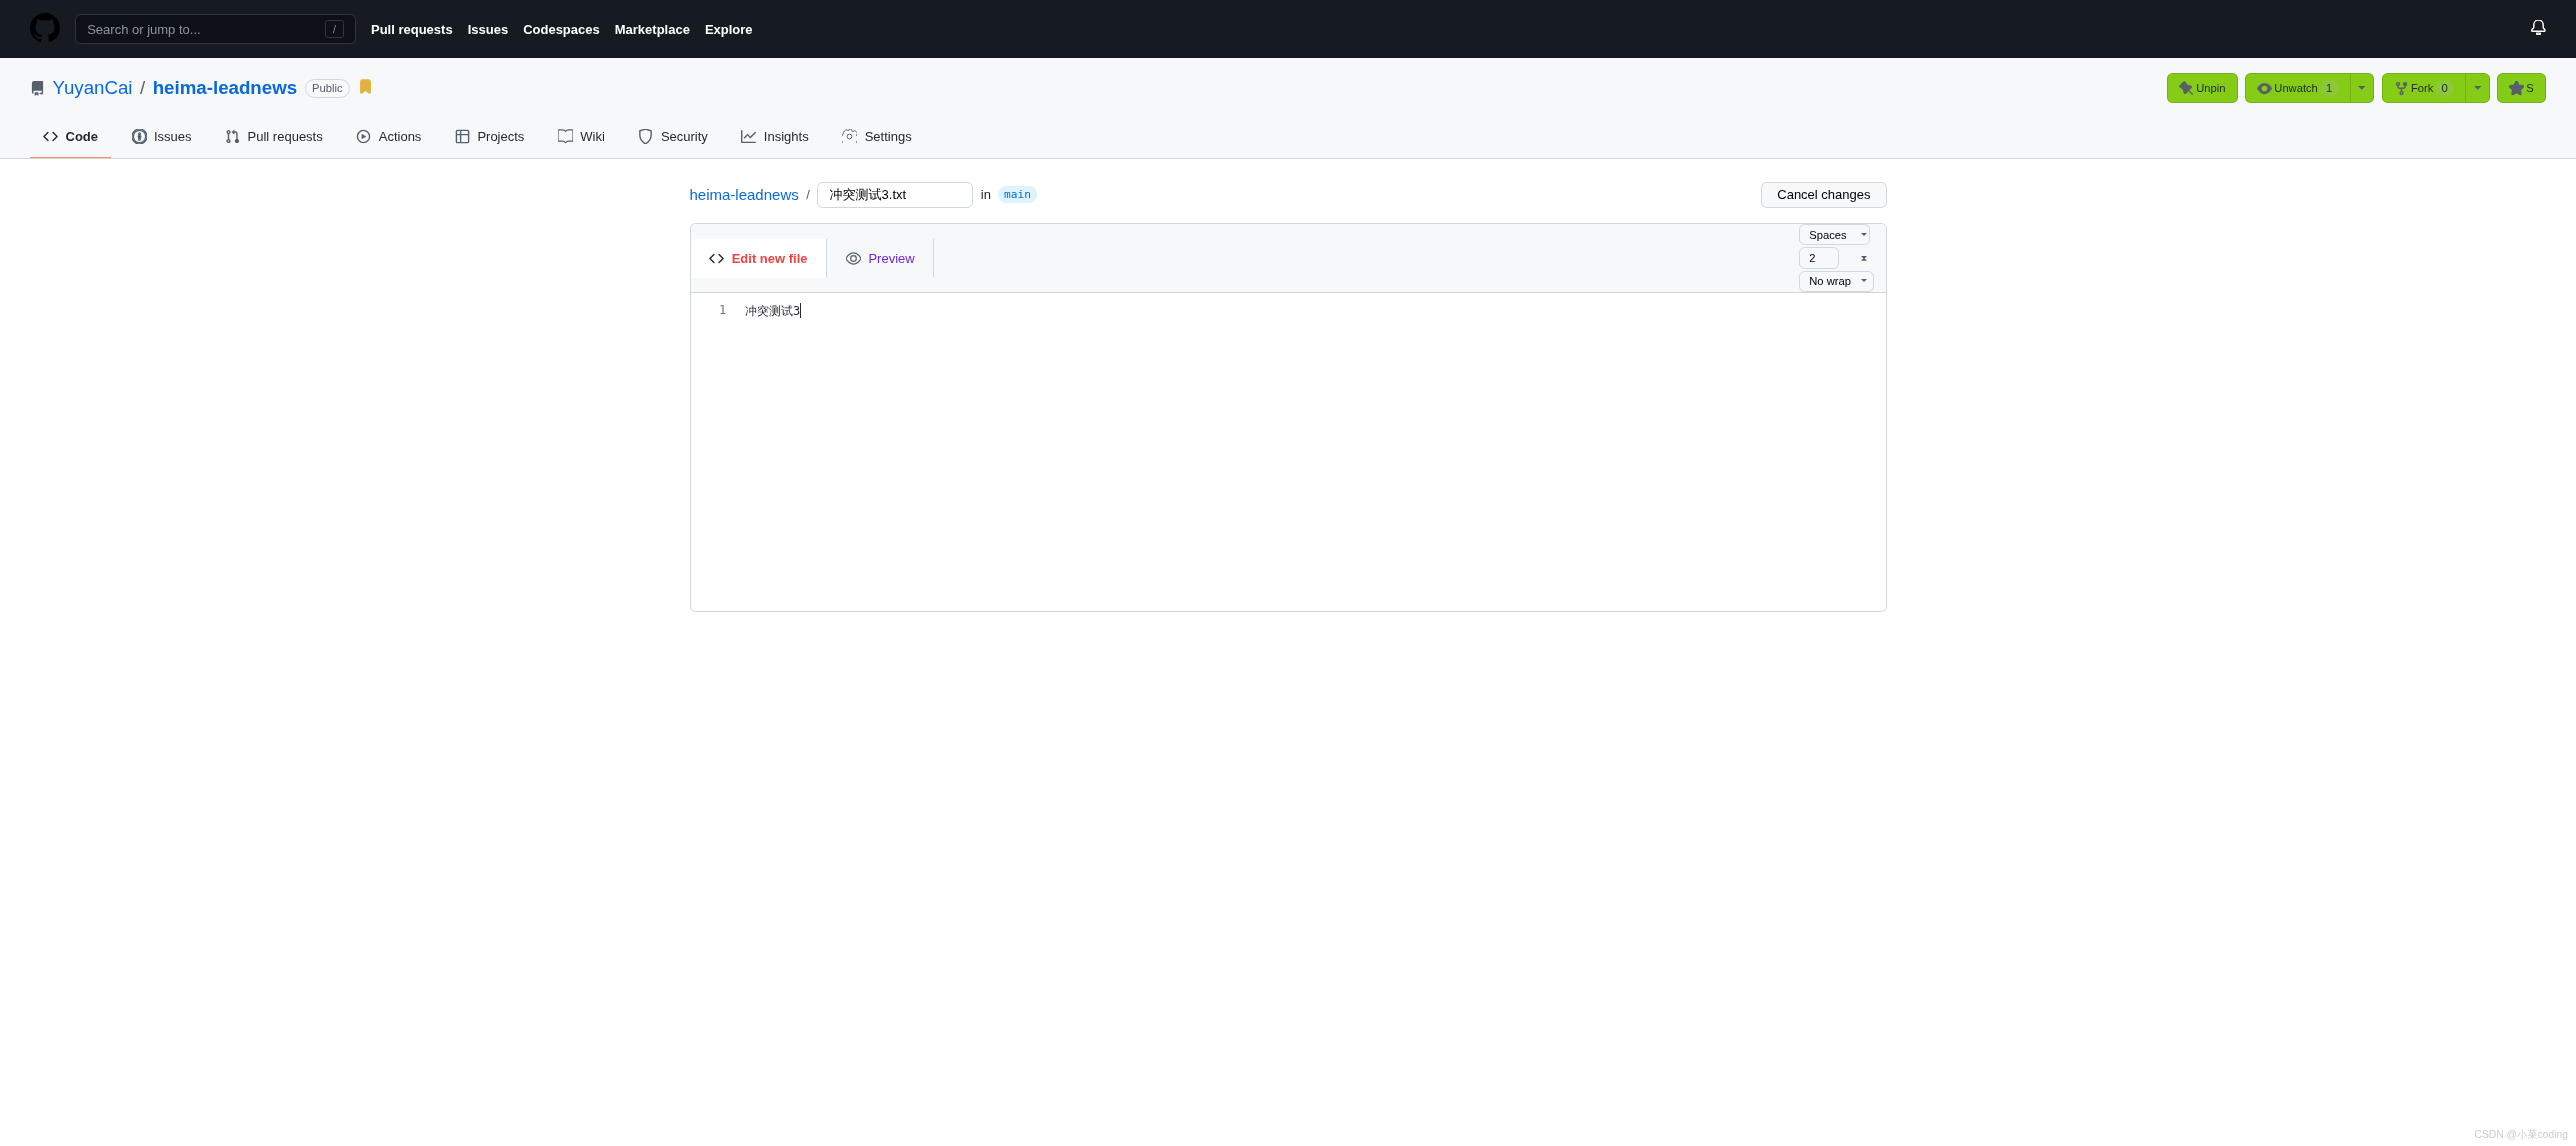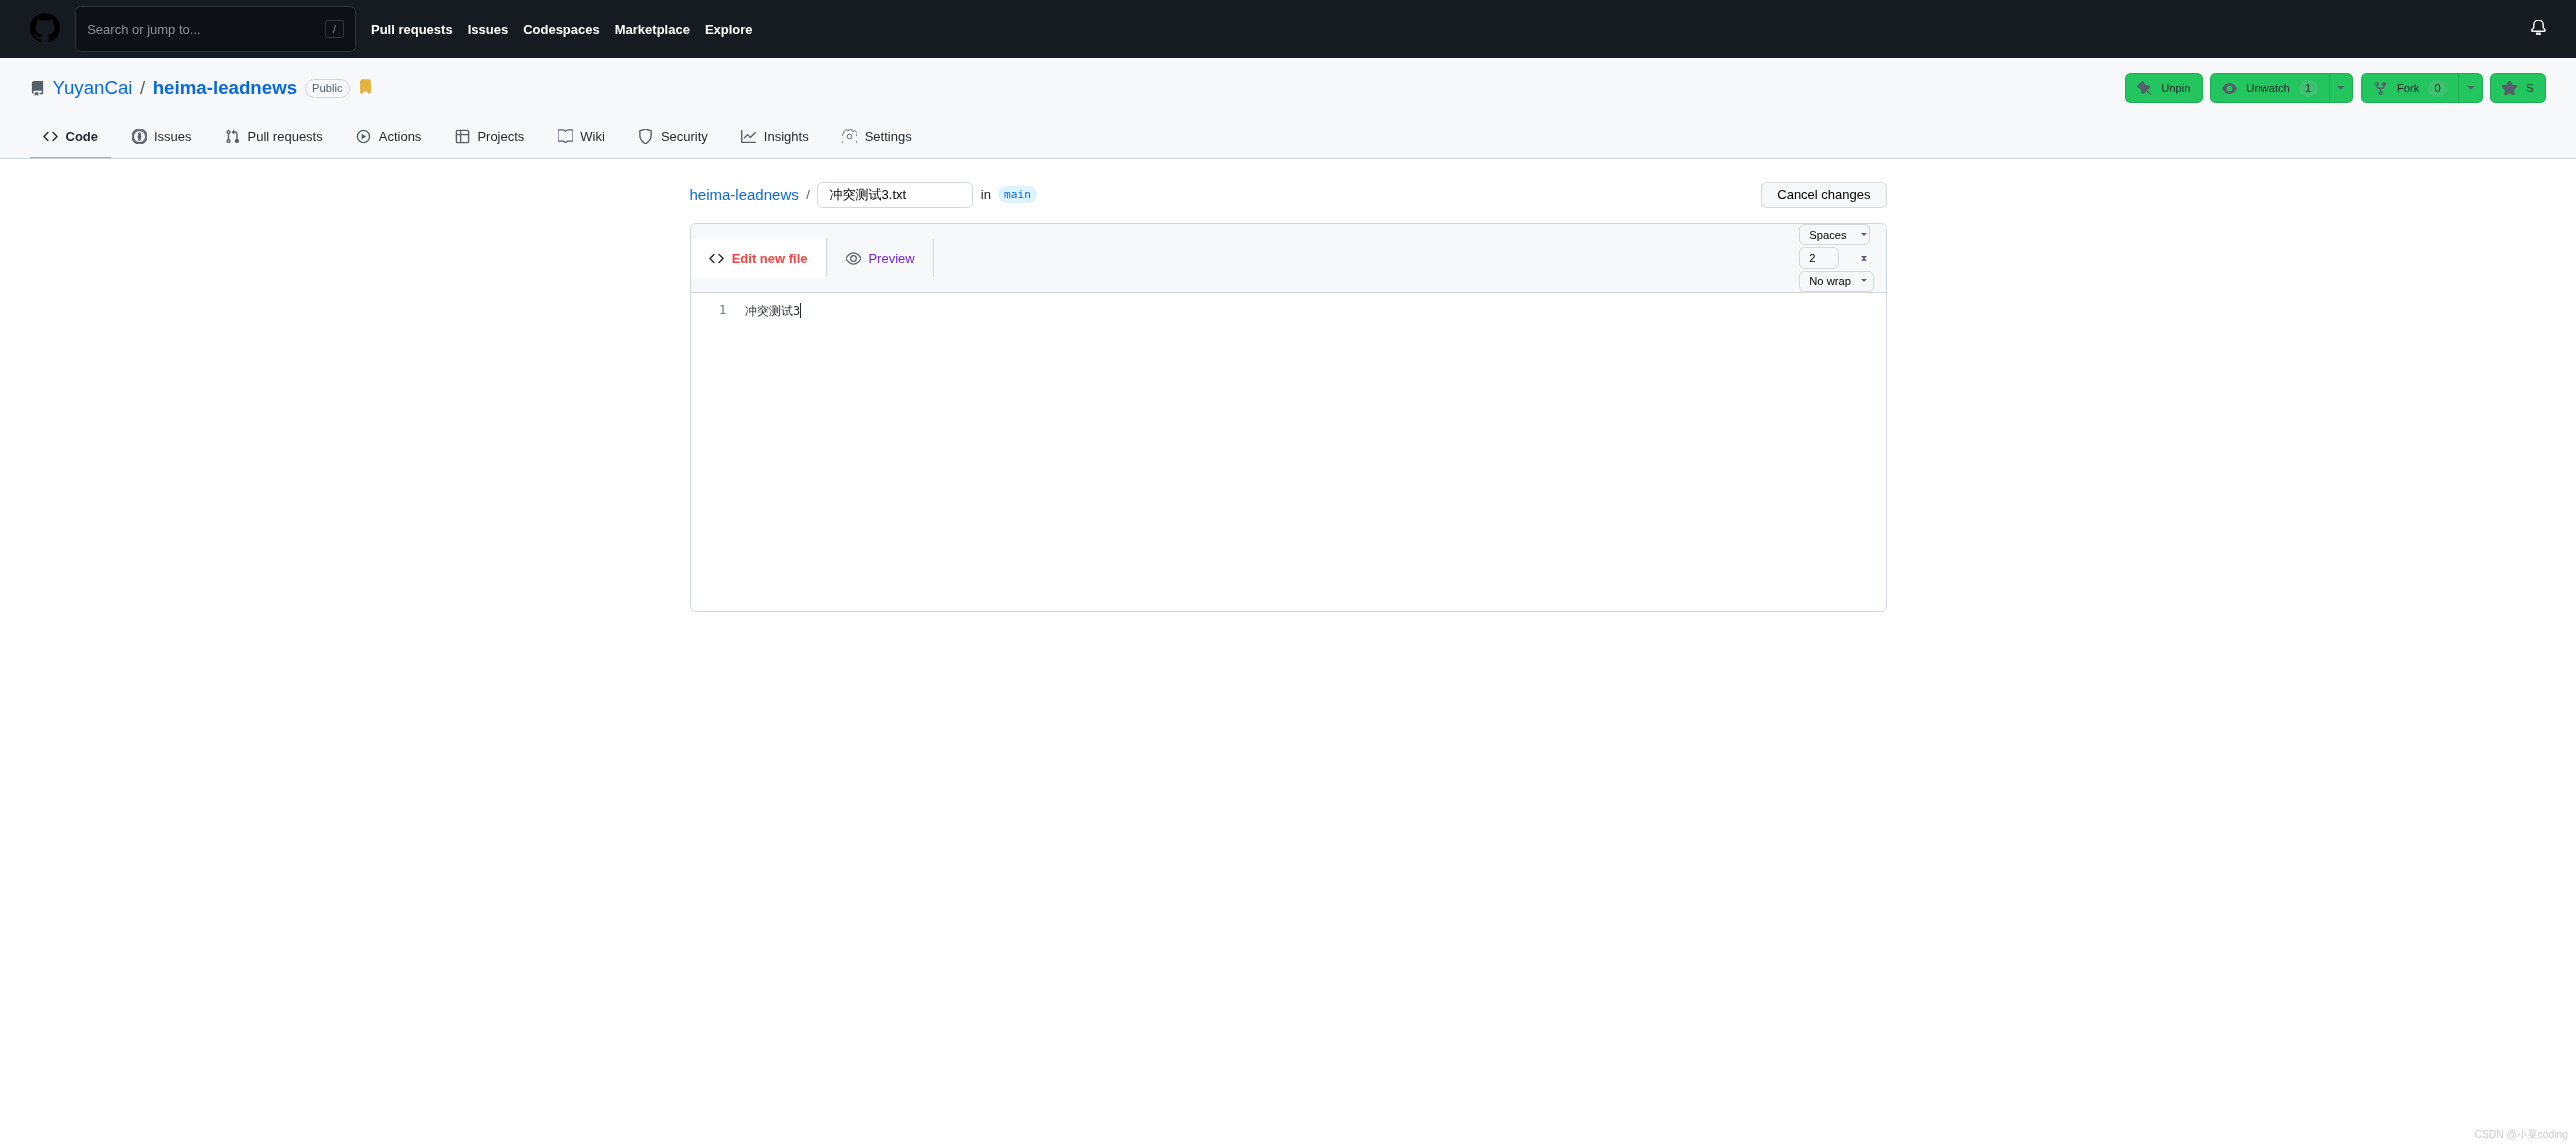--- a/index.html
+++ b/index.html
@@ -1,40 +1,40 @@
 <!DOCTYPE html>
 <html style="font-size:15px"><head>
 <meta charset="utf-8">
 <style>
 * { box-sizing: border-box; margin: 0; padding: 0; }
 body { font-family: -apple-system, BlinkMacSystemFont, "Segoe UI", Helvetica, Arial, sans-serif; font-size: 13px; color: #24292f; background: #fff; }
 a { text-decoration: none; }
 
 
 .header { background: #161b22; height: 58px; display: flex; align-items: center; padding: 0 30px; gap: 15px; }
-.search-box { position: relative; background: #0d1117; border: 0.9px solid #30363d; border-radius: 5.6px; width: 281px; height: 46px; display: flex; align-items: center; padding: 0 11.2px; }
+.search-box { position: relative; background: #0d1117; border: 0.9px solid #30363d; border-radius: 5.6px; width: 281px; height: 30px; display: flex; align-items: center; padding: 0 11.2px; }
 .search-box input { background: transparent; border: none; color: #c9d1d9; flex: 1; font-size: 13px; outline: none; }
 .search-box input::placeholder { color: #8b949e; }
 .slash-key { border: 0.9px solid #30363d; border-radius: 2.8px; width: 18.7px; height: 18.7px; display: flex; align-items: center; justify-content: center; color: #8b949e; font-size: 10.3px; }
 .nav-links { display: flex; gap: 15px; }
 .nav-links a { color: #fff; font-weight: 600; font-size: 13px; }
 .header-right { margin-left: auto; display: flex; align-items: center; gap: 11.2px; }
 .bell-icon svg { fill: #fff; }
 
 
 .repo-head { padding: 15px 30px 0; background: #f6f8fa; border-bottom: 0.9px solid #d0d7de; }
 .repo-title-row { display: flex; align-items: center; gap: 7.5px; margin-bottom: 18.7px; }
 .repo-title-row svg { fill: #57606a; }
 .owner-link, .repo-link { color: #0969da; font-size: 18.7px; }
 .repo-link { font-weight: 600; }
 .slash-sep { color: #57606a; font-size: 18.7px; }
 .visibility-badge { border: 0.9px solid #d0d7de; border-radius: 2em; padding: 0 6.5px; font-size: 11.2px; color: #57606a; font-weight: 500; line-height: 17px; }
 .pin-icon svg { fill: #e3b341; stroke: #e3b341; }
 .repo-actions { margin-left: auto; display: flex; gap: 7.5px; }
-.btn { background: #22c55e; border: 0.9px solid rgba(27,31,36,.15); border-radius: 5.6px; padding: 4.7px 11.2px; font-size: 11.2px; font-weight: 500; color: #24292f; display: inline-flex; align-items: center; gap: 9px; cursor: pointer; line-height: 18.7px; justify-content: space-between; }
+.btn { background: #84cc16; border: 0.9px solid rgba(27,31,36,.15); border-radius: 5.6px; padding: 4.7px 11.2px; font-size: 11.2px; font-weight: 500; color: #24292f; display: inline-flex; align-items: center; gap: 2px; cursor: pointer; line-height: 18.7px; justify-content: space-between; }
 .btn svg { fill: #57606a; }
 .counter { background: rgba(175,184,193,.2); border-radius: 2em; padding: 0 5.6px; font-size: 11.2px; min-width: 18.7px; text-align: center; line-height: 17px; display: inline-block; }
 .btn-group { display: flex; }
 .btn-group .btn { border-radius: 0; }
 .btn-group .btn:first-child { border-top-left-radius: 5.6px; border-bottom-left-radius: 5.6px; }
 .btn-group .btn:last-child { border-top-right-radius: 5.6px; border-bottom-right-radius: 5.6px; border-left: none; padding: 4.7px 7.5px; }
 
 
 .repo-tabs { display: flex; gap: 7.5px; }
 .repo-tab { display: flex; align-items: center; gap: 7.5px; padding: 7.5px 13px 13px; color: #24292f; font-size: 13px; border-bottom: 1.9px solid transparent; cursor: pointer; }

